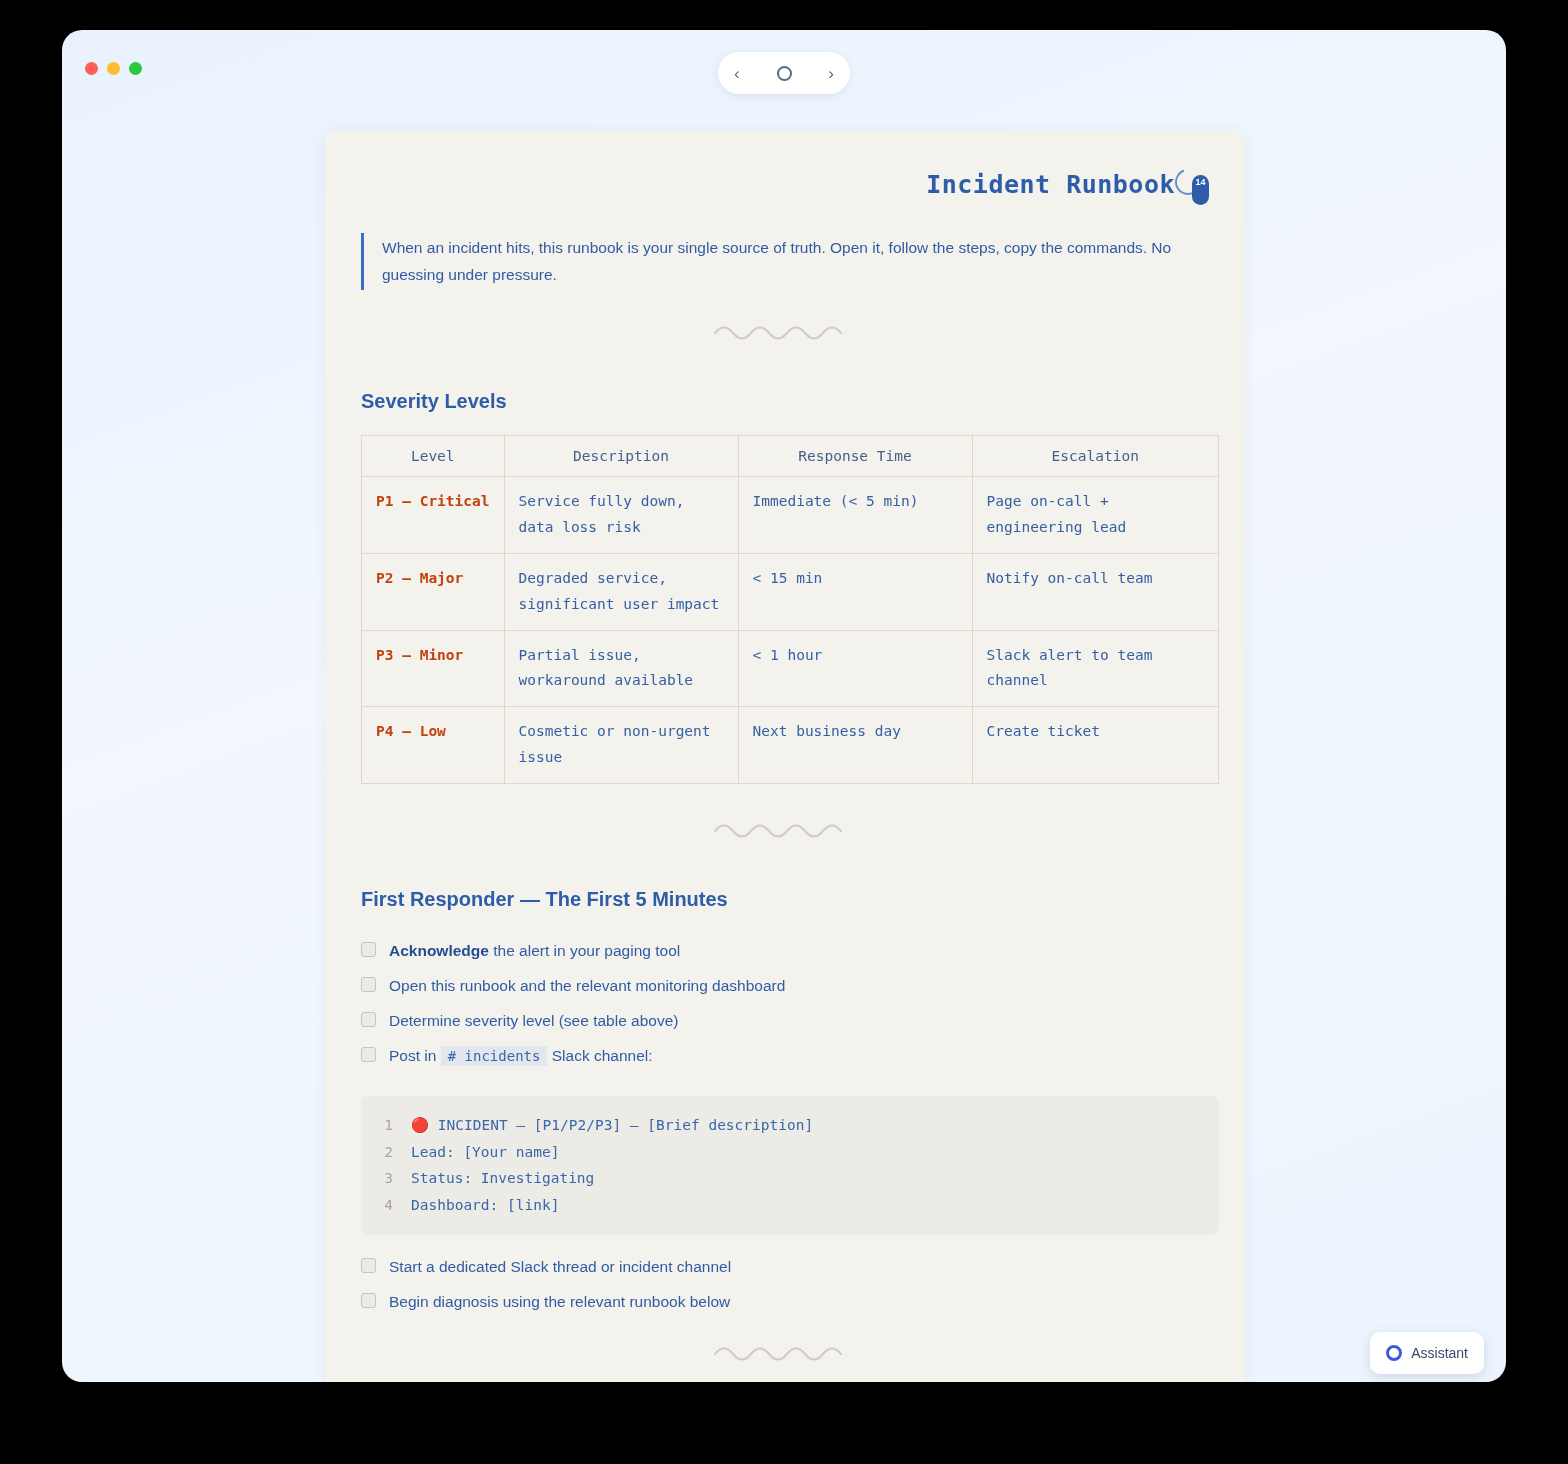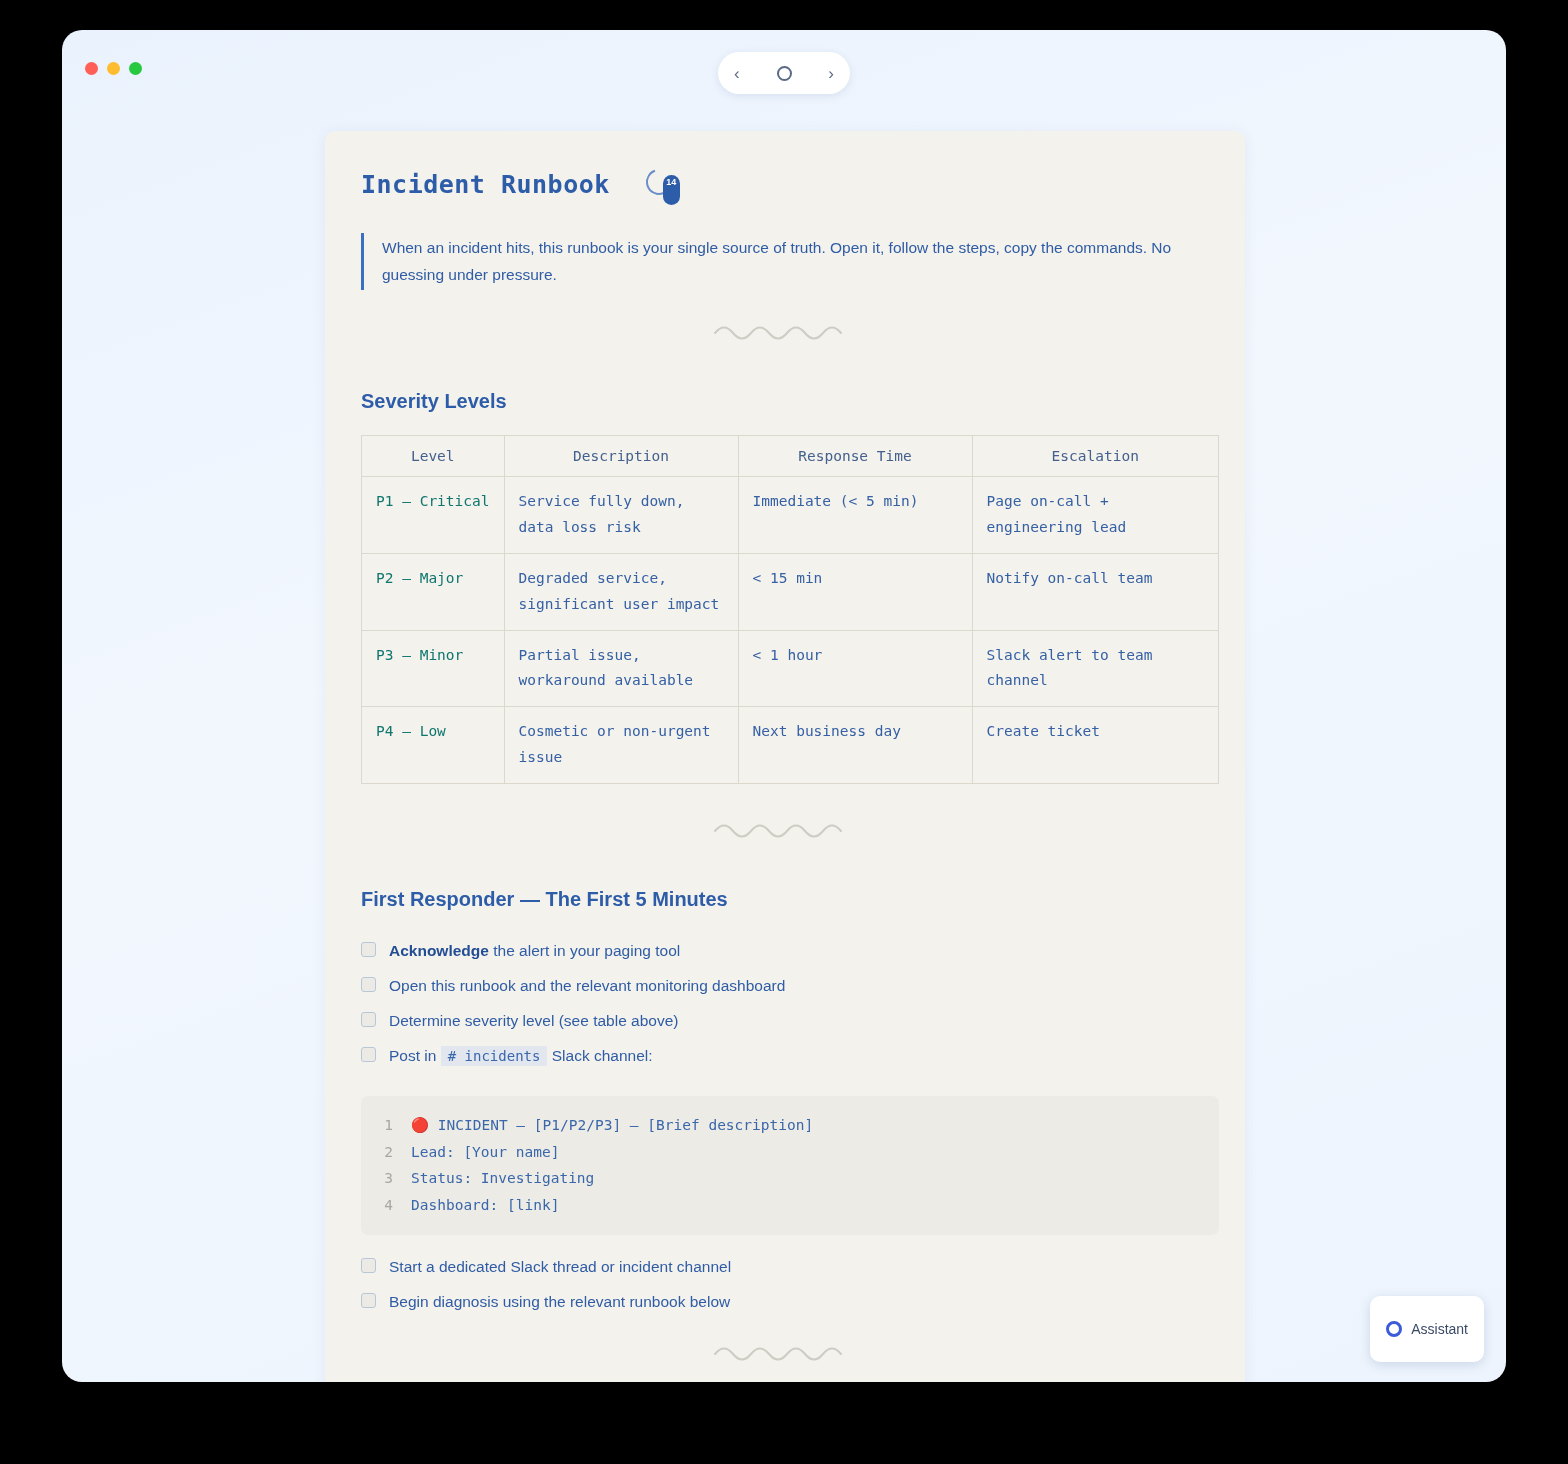--- a/index.html
+++ b/index.html
@@ -91,22 +91,21 @@
     font-size: 25px;
     font-weight: bold;
     color: #2d5ca8;
     letter-spacing: 0.5px;
     margin: 5px 0 0 0;
   }
 
   .title-row {
     display: flex;
     align-items: flex-start;
-    justify-content: flex-start;
-    gap: 36px;
+    justify-content: flex-end;
   }
 
   .badge-wrap {
     position: relative;
     width: 34px;
     height: 34px;
     margin-top: 4px;
   }
   .badge-ring {
     width: 26px;
@@ -176,22 +175,22 @@
   }
   table.sev td {
     font-size: 14.5px;
     color: #3560a4;
     padding: 12px 14px;
     border: 1px solid #dcd8ce;
     vertical-align: top;
     line-height: 1.78;
   }
   table.sev td.level {
-    font-weight: normal;
-    color: #0f766e;
+    font-weight: bold;
+    color: #c2410c;
     white-space: nowrap;
   }
   table.sev td.w-desc { width: 205px; }
   table.sev td.w-resp { width: 205px; }
 
   .checklist { margin-top: 14px; }
   .check-row {
     display: flex;
     align-items: flex-start;
     gap: 13px;
@@ -243,29 +242,29 @@
     color: #a9a79f;
     width: 14px;
     text-align: right;
     flex: none;
   }
   .code-text { white-space: pre; }
 
   .assistant {
     position: absolute;
     right: 22px;
-    bottom: 20px;
+    bottom: 8px;
     background: #ffffff;
     border-radius: 10px;
     box-shadow: 0 3px 12px rgba(30,60,120,0.16);
     height: 42px;
     display: flex;
     align-items: center;
     gap: 9px;
-    padding: 12px 16px;
+    padding: 0 16px;
     cursor: pointer;
   }
   .assistant .ring {
     width: 16px;
     height: 16px;
     border: 3px solid #3b5bdb;
     border-radius: 50%;
     box-sizing: border-box;
   }
   .assistant span {

